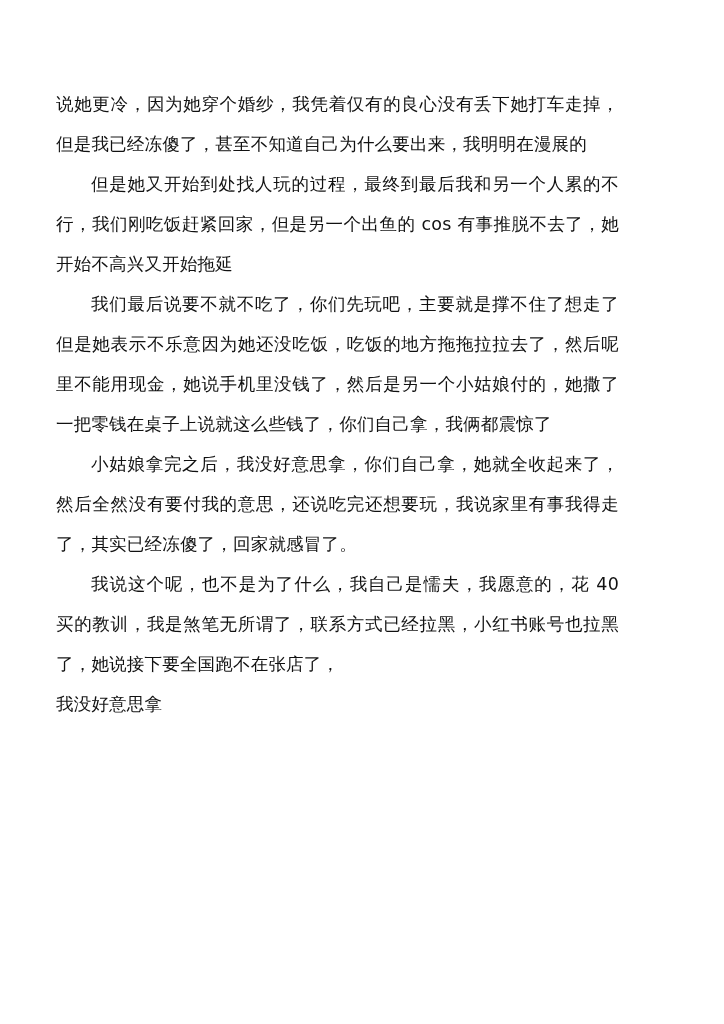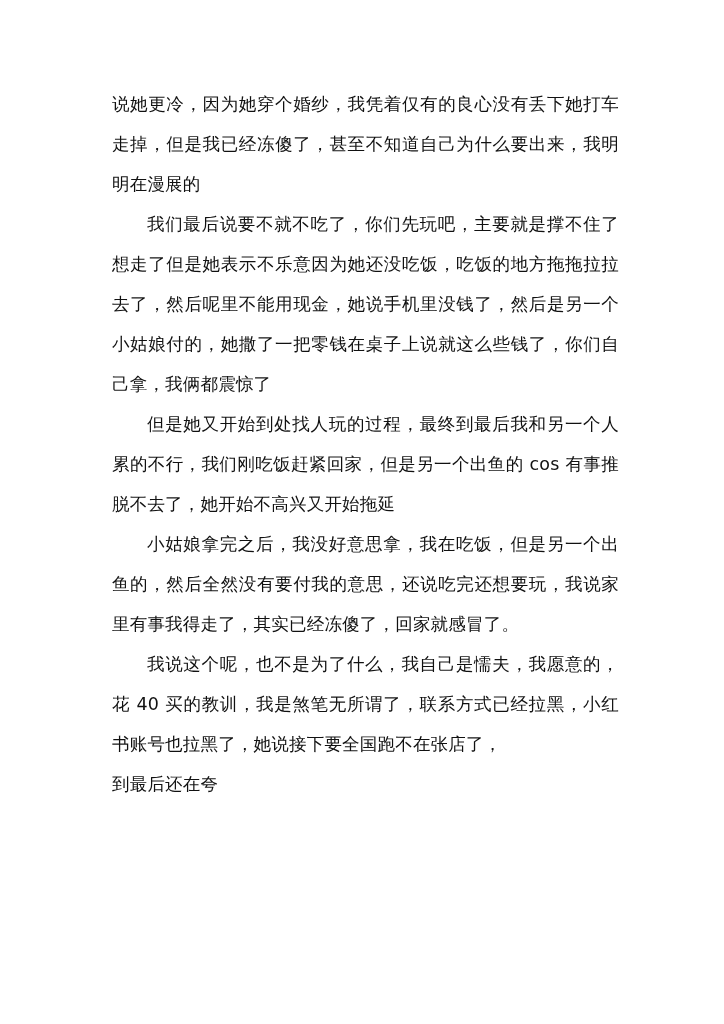--- a/index.html
+++ b/index.html
@@ -12,21 +12,21 @@
     height: 1024px;
     overflow: hidden;
     font-family: "DejaVu Sans", "Liberation Sans", sans-serif;
   }
   .page {
     position: relative;
     width: 724px;
     height: 1024px;
     background: #ffffff;
     box-sizing: border-box;
-    padding: 84px 105px 40px 112px;
+    padding: 84px 105px 40px 56px;
   }
   .doc-body {
     color: #111111;
     font-size: 17.5px;
     line-height: 40px;
     text-align: justify;
     text-justify: inter-ideograph;
     letter-spacing: 0.2px;
   }
   .para {
@@ -38,19 +38,19 @@
   .para.no-indent {
     text-indent: 0;
   }
 </style>
 </head>
 <body>
 
 <div class="page">
   <div class="doc-body">
     <p class="para no-indent">说她更冷，因为她穿个婚纱，我凭着仅有的良心没有丢下她打车走掉，但是我已经冻傻了，甚至不知道自己为什么要出来，我明明在漫展的</p>
+    <p class="para">但是她又开始到处找人玩的过程，最终到最后我和另一个人累的不行，我们刚吃饭赶紧回家，但是另一个出鱼的 cos 有事推脱不去了，她开始不高兴又开始拖延</p>
     <p class="para">我们最后说要不就不吃了，你们先玩吧，主要就是撑不住了想走了但是她表示不乐意因为她还没吃饭，吃饭的地方拖拖拉拉去了，然后呢里不能用现金，她说手机里没钱了，然后是另一个小姑娘付的，她撒了一把零钱在桌子上说就这么些钱了，你们自己拿，我俩都震惊了</p>
-    <p class="para">但是她又开始到处找人玩的过程，最终到最后我和另一个人累的不行，我们刚吃饭赶紧回家，但是另一个出鱼的 cos 有事推脱不去了，她开始不高兴又开始拖延</p>
-    <p class="para">小姑娘拿完之后，我没好意思拿，我在吃饭，但是另一个出鱼的，然后全然没有要付我的意思，还说吃完还想要玩，我说家里有事我得走了，其实已经冻傻了，回家就感冒了。</p>
+    <p class="para">小姑娘拿完之后，我没好意思拿，你们自己拿，她就全收起来了，然后全然没有要付我的意思，还说吃完还想要玩，我说家里有事我得走了，其实已经冻傻了，回家就感冒了。</p>
     <p class="para">我说这个呢，也不是为了什么，我自己是懦夫，我愿意的，花 40 买的教训，我是煞笔无所谓了，联系方式已经拉黑，小红书账号也拉黑了，她说接下要全国跑不在张店了，</p>
-    <p class="para no-indent">到最后还在夸</p>
+    <p class="para no-indent">我没好意思拿</p>
   </div>
 </div>
 
 </body></html>

